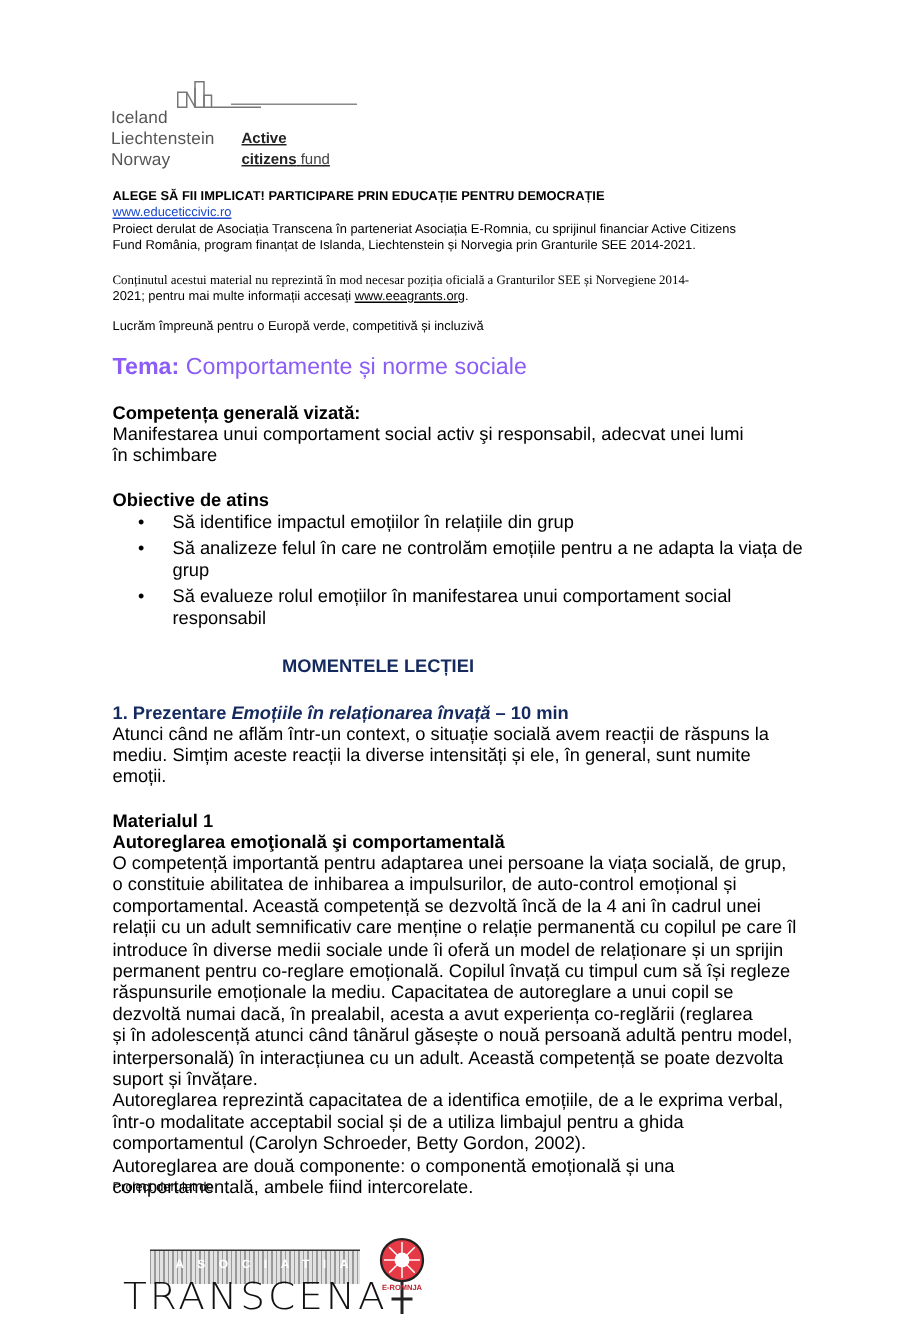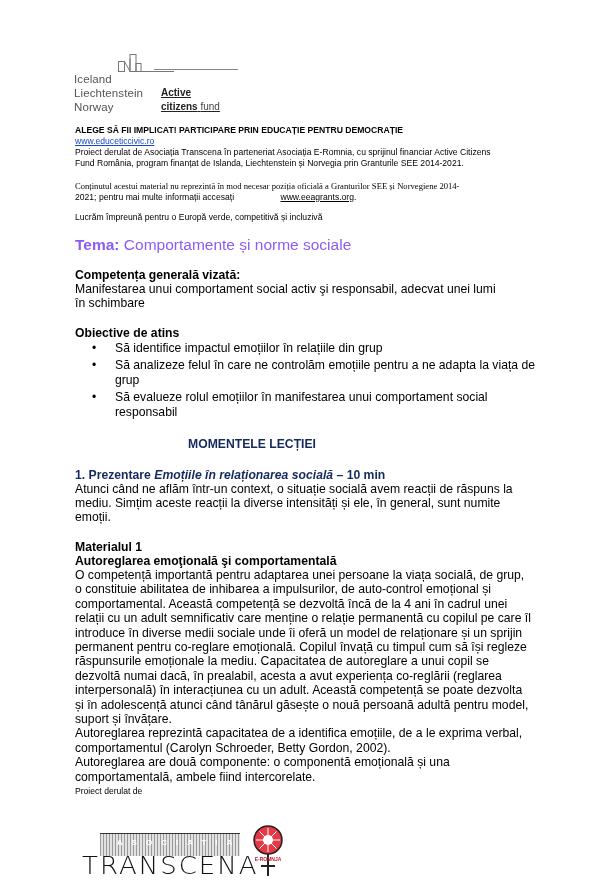--- a/index.html
+++ b/index.html
@@ -43,58 +43,59 @@
   <span class="acf" style="top:32px;">Active</span>
   <span class="acf" style="top:46px;"><span>citizens</span> <span class="light">fund</span></span>
 </div>
 
 <div class="abs small bold" style="left:75px; top:125px;">ALEGE SĂ FII IMPLICAT! PARTICIPARE PRIN EDUCAȚIE PENTRU DEMOCRAȚIE</div>
 <a class="abs small link" style="left:75px; top:136px;">www.educeticcivic.ro</a>
 <div class="abs small" style="left:75px; top:147px;">Proiect derulat de Asociația Transcena în parteneriat Asociația E-Romnia, cu sprijinul financiar Active Citizens</div>
 <div class="abs small" style="left:75px; top:158px;">Fund România, program finanțat de Islanda, Liechtenstein și Norvegia prin Granturile SEE 2014-2021.</div>
 
 <div class="abs small" style="left:75px; top:181px;font-family:Liberation Serif, serif;">Conținutul acestui material nu reprezintă în mod necesar poziția oficială a Granturilor SEE și Norvegiene 2014-</div>
-<div class="abs small" style="left:75px; top:192px;"><span>2021; pentru mai multe informații accesați </span><a class="link" style="color:#000;margin-left:44px;">www.eeagrants.org</a><span>.</span></div>
+<div class="abs small" style="left:75px; top:192px;"><span>2021; pentru mai multe informații accesați </span><a class="link" style="color:#000;">www.eeagrants.org</a><span>.</span></div>
 <div class="abs small" style="left:75px; top:212px;">Lucrăm împreună pentru o Europă verde, competitivă și incluzivă</div>
 
 <div class="abs tema" style="left:75px; top:236px;"><b>Tema:</b><span> Comportamente și norme sociale</span></div>
 
 <div class="abs body-text bold" style="left:75px; top:268px;">Competența generală vizată:</div>
 <div class="abs body-text" style="left:75px; top:282px;">Manifestarea unui comportament social activ şi responsabil, adecvat unei lumi</div>
 <div class="abs body-text" style="left:75px; top:296px;">în schimbare</div>
 
 <div class="abs body-text bold" style="left:75px; top:326px;">Obiective de atins</div>
 <ul class="abs obj" style="left:75px; top:341px; width:490px;">
   <li><span>Să identifice impactul emoțiilor în relațiile din grup</span></li>
   <li style="margin-top:3px;"><span>Să analizeze felul în care ne controlăm emoțiile pentru a ne adapta la viața de</span><br><span>grup</span></li>
   <li style="margin-top:3px;"><span>Să evalueze rolul emoțiilor în manifestarea unui comportament social</span><br><span>responsabil</span></li>
 </ul>
 
 <div class="abs body-text bold navy" style="left:0; width:488px; text-align:center; top:437px;"><span style="position:relative; left:8px;">MOMENTELE LECȚIEI</span></div>
 
-<div class="abs body-text bold navy" style="left:75px; top:468px;"><span>1. Prezentare </span><i>Emoțiile în relaționarea socială</i><span> – 10 min</span></div>
+<div class="abs body-text bold navy" style="left:75px; top:468px;"><span>1. Prezentare </span><i>Emoțiile în relaționarea învață</i><span> – 10 min</span></div>
 <div class="abs body-text" style="left:75px; top:482px;">Atunci când ne aflăm într-un context, o situație socială avem reacții de răspuns la</div>
 <div class="abs body-text" style="left:75px; top:496px;">mediu. Simțim aceste reacții la diverse intensități și ele, în general, sunt numite</div>
 <div class="abs body-text" style="left:75px; top:510px;">emoții.</div>
 
 <div class="abs body-text bold" style="left:75px; top:540px;">Materialul 1</div>
 <div class="abs body-text bold" style="left:75px; top:554px;">Autoreglarea emoţională şi comportamentală</div>
 <div class="abs" style="left:75px; top:568px; width:500px;">
   <div class="body-text">O competență importantă pentru adaptarea unei persoane la viața socială, de grup,</div>
   <div class="body-text">o constituie abilitatea de inhibarea a impulsurilor, de auto-control emoțional și</div>
   <div class="body-text">comportamental. Această competență se dezvoltă încă de la 4 ani în cadrul unei</div>
   <div class="body-text" style="white-space:nowrap;">relații cu un adult semnificativ care menține o relație permanentă cu copilul pe care îl</div>
   <div class="body-text">introduce în diverse medii sociale unde îi oferă un model de relaționare și un sprijin</div>
   <div class="body-text">permanent pentru co-reglare emoțională. Copilul învață cu timpul cum să își regleze</div>
   <div class="body-text">răspunsurile emoționale la mediu. Capacitatea de autoreglare a unui copil se</div>
   <div class="body-text">dezvoltă numai dacă, în prealabil, acesta a avut experiența co-reglării (reglarea</div>
+  <div class="body-text">și în adolescență atunci când tânărul găsește o nouă persoană adultă pentru model,</div>
   <div class="body-text">interpersonală) în interacțiunea cu un adult. Această competență se poate dezvolta</div>
-  <div class="body-text">și în adolescență atunci când tânărul găsește o nouă persoană adultă pentru model,</div>
   <div class="body-text">suport și învățare.</div>
   <div class="body-text">Autoreglarea reprezintă capacitatea de a identifica emoțiile, de a le exprima verbal,</div>
+  <div class="body-text">într-o modalitate acceptabil social și de a utiliza limbajul pentru a ghida</div>
   <div class="body-text">comportamentul (Carolyn Schroeder, Betty Gordon, 2002).</div>
   <div class="body-text">Autoreglarea are două componente: o componentă emoțională și una</div>
   <div class="body-text">comportamentală, ambele fiind intercorelate.</div>
 </div>
 
 <div class="abs small" style="left:75px; top:786px;">Proiect derulat de</div>
 <div class="abs" style="left:82px; top:830px; width:200px; height:55px;">
   <div class="abs" style="left:18px; top:3px; width:140px; height:22px; background:repeating-linear-gradient(90deg,#9a9a9a 0 1px,#e2e2e2 1px 3px); border-top:1px solid #333;"></div>
   <div class="abs" style="left:18px; top:8px; width:158px; text-align:center; font-size:8px; letter-spacing:9px; color:#fff; font-weight:bold;">ASOCIATIA</div>
   <div class="abs" style="left:0; top:20px; width:170px; text-align:center; font-size:26px; letter-spacing:2px; color:#111; font-family:'DejaVu Sans', sans-serif; font-weight:300; transform:scaleY(0.95);">TRANSCENA</div>

